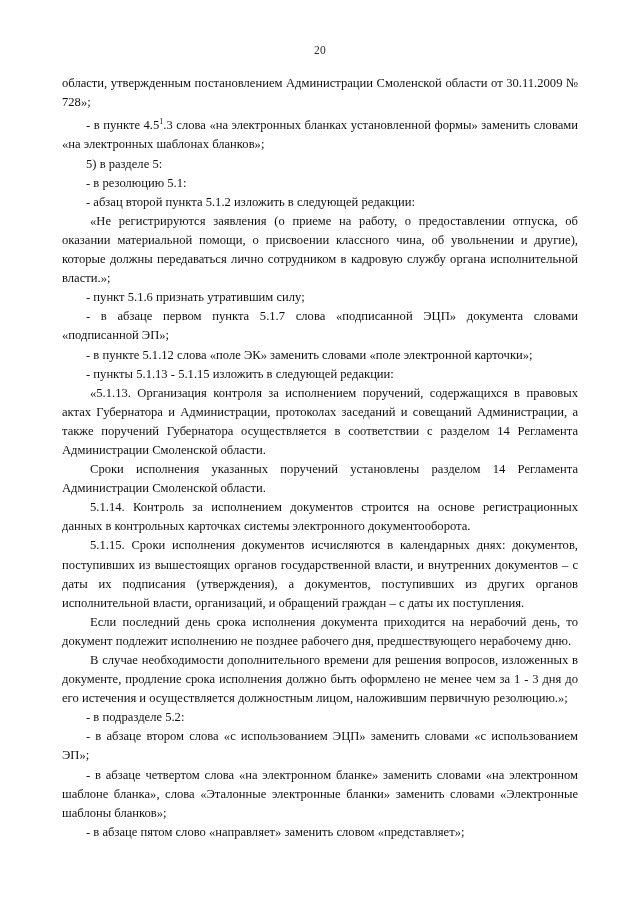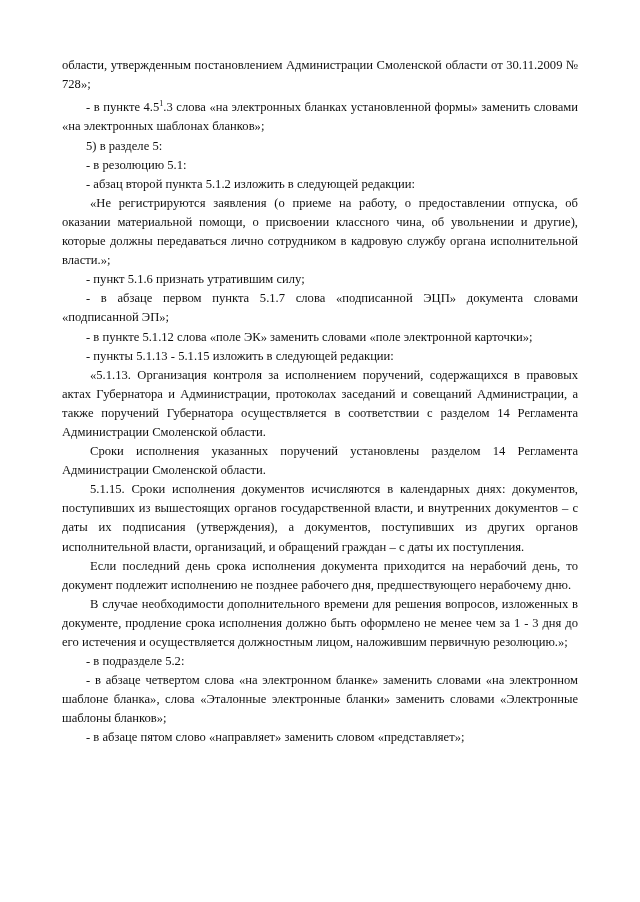--- a/index.html
+++ b/index.html
@@ -53,20 +53,21 @@
   
   .body-text p:last-child {
     margin-bottom: 0;
   }
 </style>
 </head>
 <body>
 
 <div class="page">
 
+  <div class="page-number">20</div>
 
   <div class="body-text">
 
     <p>области, утвержденным постановлением Администрации Смоленской области от 30.11.2009 № 728»;</p>
 
     <p class="indent-sm"><span>- в пункте 4.5</span><span class="sup">1</span><span>.3 слова «на электронных бланках установленной формы» заменить словами «на электронных шаблонах бланков»;</span></p>
 
     <p class="indent-sm">5) в разделе 5:</p>
 
     <p class="indent-sm">- в резолюцию 5.1:</p>
@@ -80,28 +81,30 @@
     <p class="indent-sm">- в абзаце первом пункта 5.1.7 слова «подписанной ЭЦП» документа словами «подписанной ЭП»;</p>
 
     <p class="indent-sm">- в пункте 5.1.12 слова «поле ЭК» заменить словами «поле электронной карточки»;</p>
 
     <p class="indent-sm">- пункты 5.1.13 - 5.1.15 изложить в следующей редакции:</p>
 
     <p class="indent">«5.1.13. Организация контроля за исполнением поручений, содержащихся в правовых актах Губернатора и Администрации, протоколах заседаний и совещаний Администрации, а также поручений Губернатора осуществляется в соответствии с разделом 14 Регламента Администрации Смоленской области.</p>
 
     <p class="indent">Сроки исполнения указанных поручений установлены разделом 14 Регламента Администрации Смоленской области.</p>
 
+    <p class="indent">5.1.14. Контроль за исполнением документов строится на основе регистрационных данных в контрольных карточках системы электронного документооборота.</p>
 
     <p class="indent">5.1.15. Сроки исполнения документов исчисляются в календарных днях: документов, поступивших из вышестоящих органов государственной власти, и внутренних документов – с даты их подписания (утверждения), а документов, поступивших из других органов исполнительной власти, организаций, и обращений граждан – с даты их поступления.</p>
 
     <p class="indent">Если последний день срока исполнения документа приходится на нерабочий день, то документ подлежит исполнению не позднее рабочего дня, предшествующего нерабочему дню.</p>
 
     <p class="indent">В случае необходимости дополнительного времени для решения вопросов, изложенных в документе, продление срока исполнения должно быть оформлено не менее чем за 1 - 3 дня до его истечения и осуществляется должностным лицом, наложившим первичную резолюцию.»;</p>
 
     <p class="indent-sm">- в подразделе 5.2:</p>
 
+    <p class="indent-sm">- в абзаце втором слова «с использованием ЭЦП» заменить словами «с использованием ЭП»;</p>
 
     <p class="indent-sm">- в абзаце четвертом слова «на электронном бланке» заменить словами «на электронном шаблоне бланка», слова «Эталонные электронные бланки» заменить словами «Электронные шаблоны бланков»;</p>
 
     <p class="indent-sm">- в абзаце пятом слово «направляет» заменить словом «представляет»;</p>
 
   </div>
 </div>
 
 </body></html>

